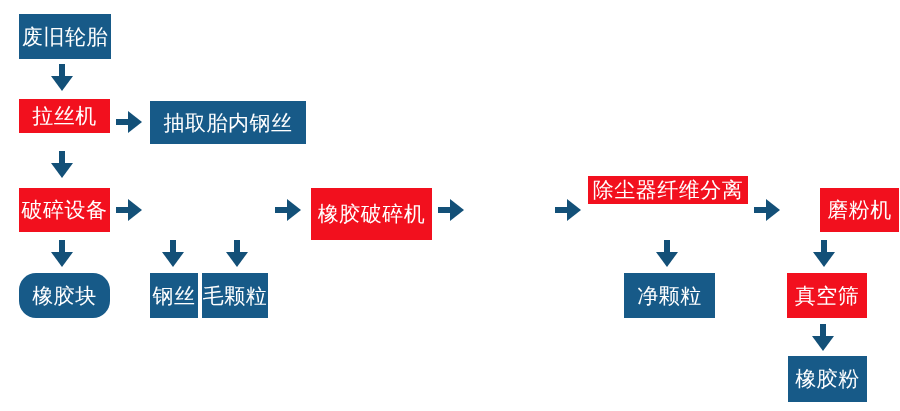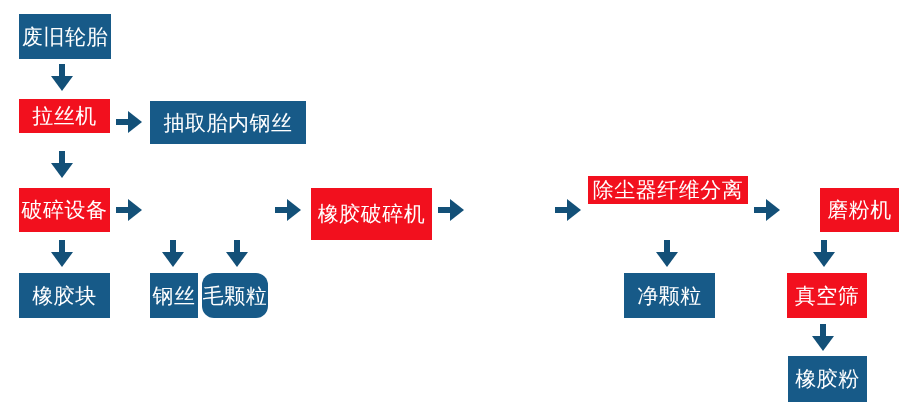--- a/index.html
+++ b/index.html
@@ -135,25 +135,25 @@
         <polygon points="1,12 23,12 12,27" fill="currentColor"></polygon>
       </svg>
   </span>
   <span class="arrow" style="left:812px; top:240px;">
     <svg width="24" height="27" viewBox="0 0 24 27">
         <rect x="9" y="0" width="6" height="14" fill="currentColor"></rect>
         <polygon points="1,12 23,12 12,27" fill="currentColor"></polygon>
       </svg>
   </span>
 
-  <div class="node blue" style="left:19px; top:273px; width:91px; height:45px;">橡胶块</div>
+  <div class="node blue" style="left:19px; top:273px; width:91px; height:45px;border-radius:17px;">橡胶块</div>
 
   <div class="node blue" style="left:150px; top:273px; width:48px; height:45px;font-family:Liberation Mono, monospace;">钢丝</div>
 
-  <div class="node blue" style="left:202px; top:273px; width:66px; height:45px;border-radius:12px;">毛颗粒</div>
+  <div class="node blue" style="left:202px; top:273px; width:66px; height:45px;">毛颗粒</div>
 
   <div class="node red" style="left:787px; top:273px; width:80px; height:45px;">真空筛</div>
 
   <div class="node blue" style="left:624px; top:273px; width:91px; height:45px;">净颗粒</div>
 
   <span class="arrow" style="left:811px; top:324px;">
     <svg width="24" height="27" viewBox="0 0 24 27">
         <rect x="9" y="0" width="6" height="14" fill="currentColor"></rect>
         <polygon points="1,12 23,12 12,27" fill="currentColor"></polygon>
       </svg>

